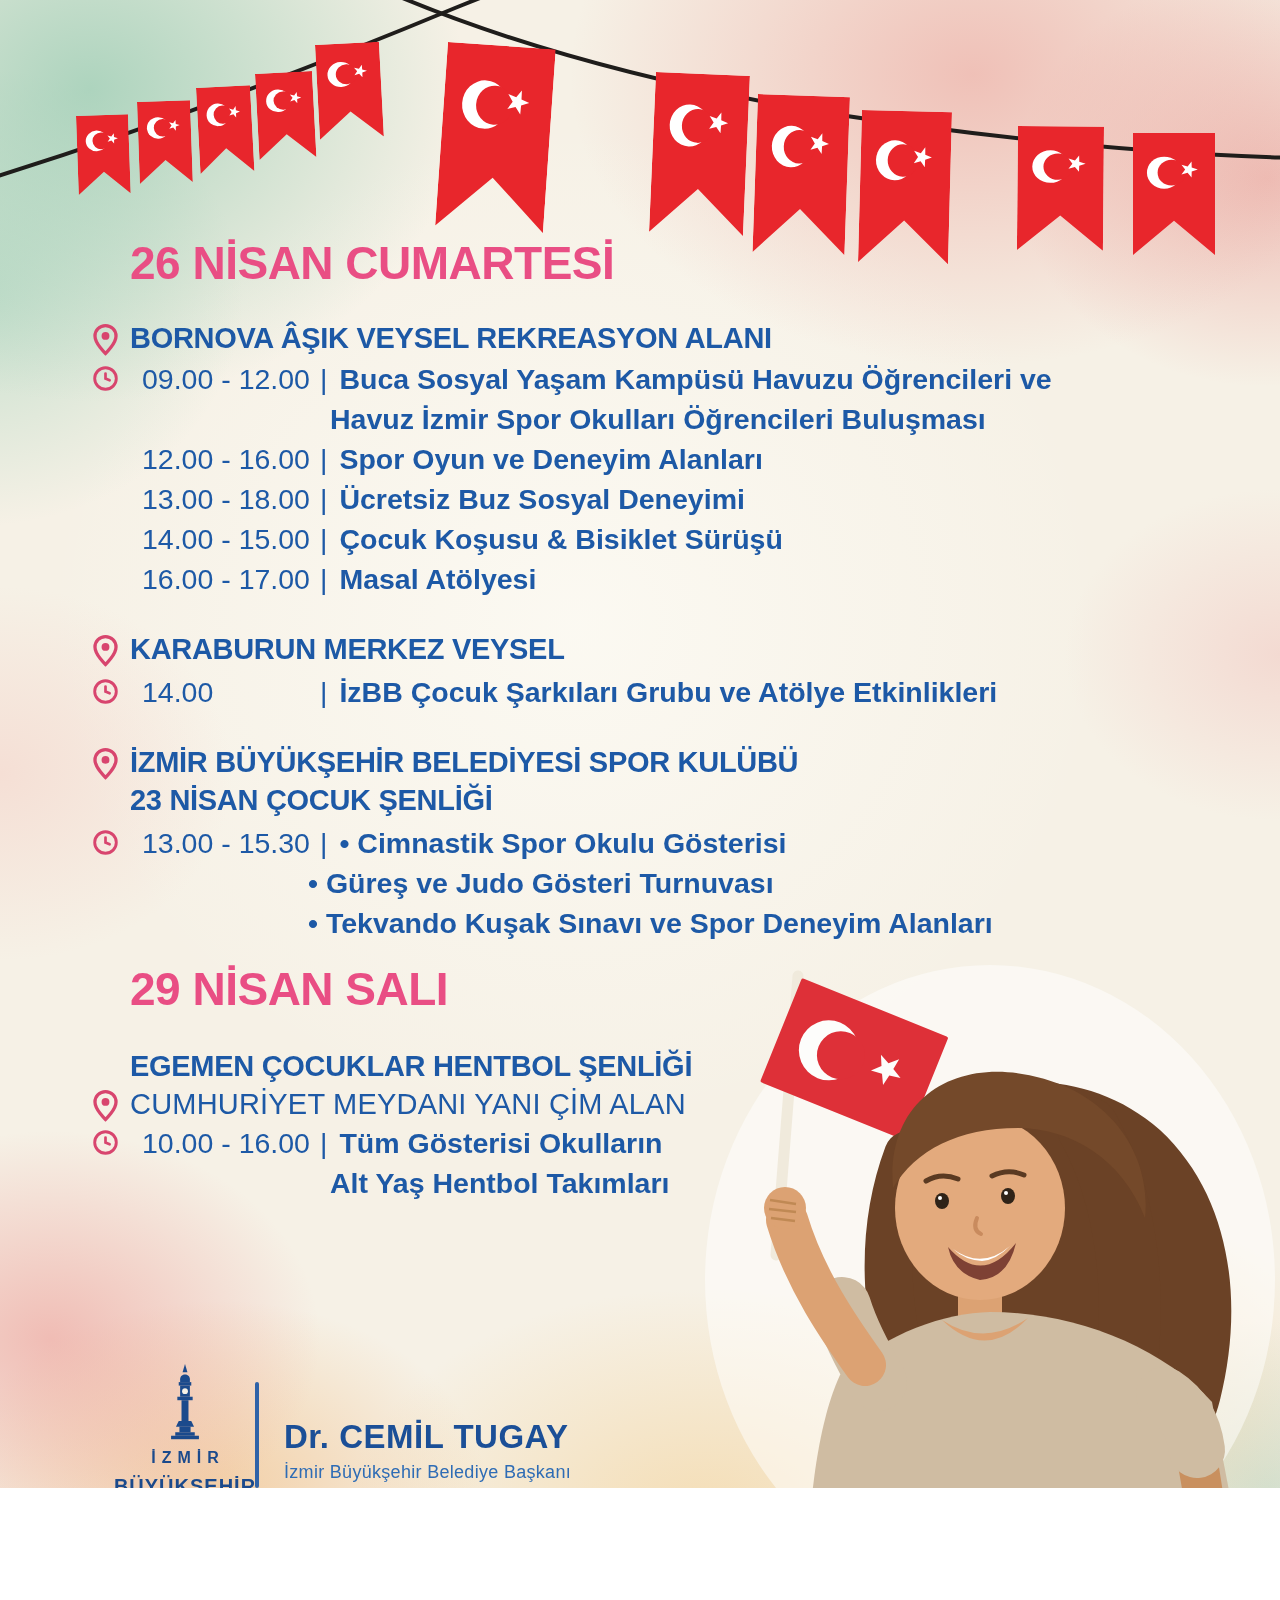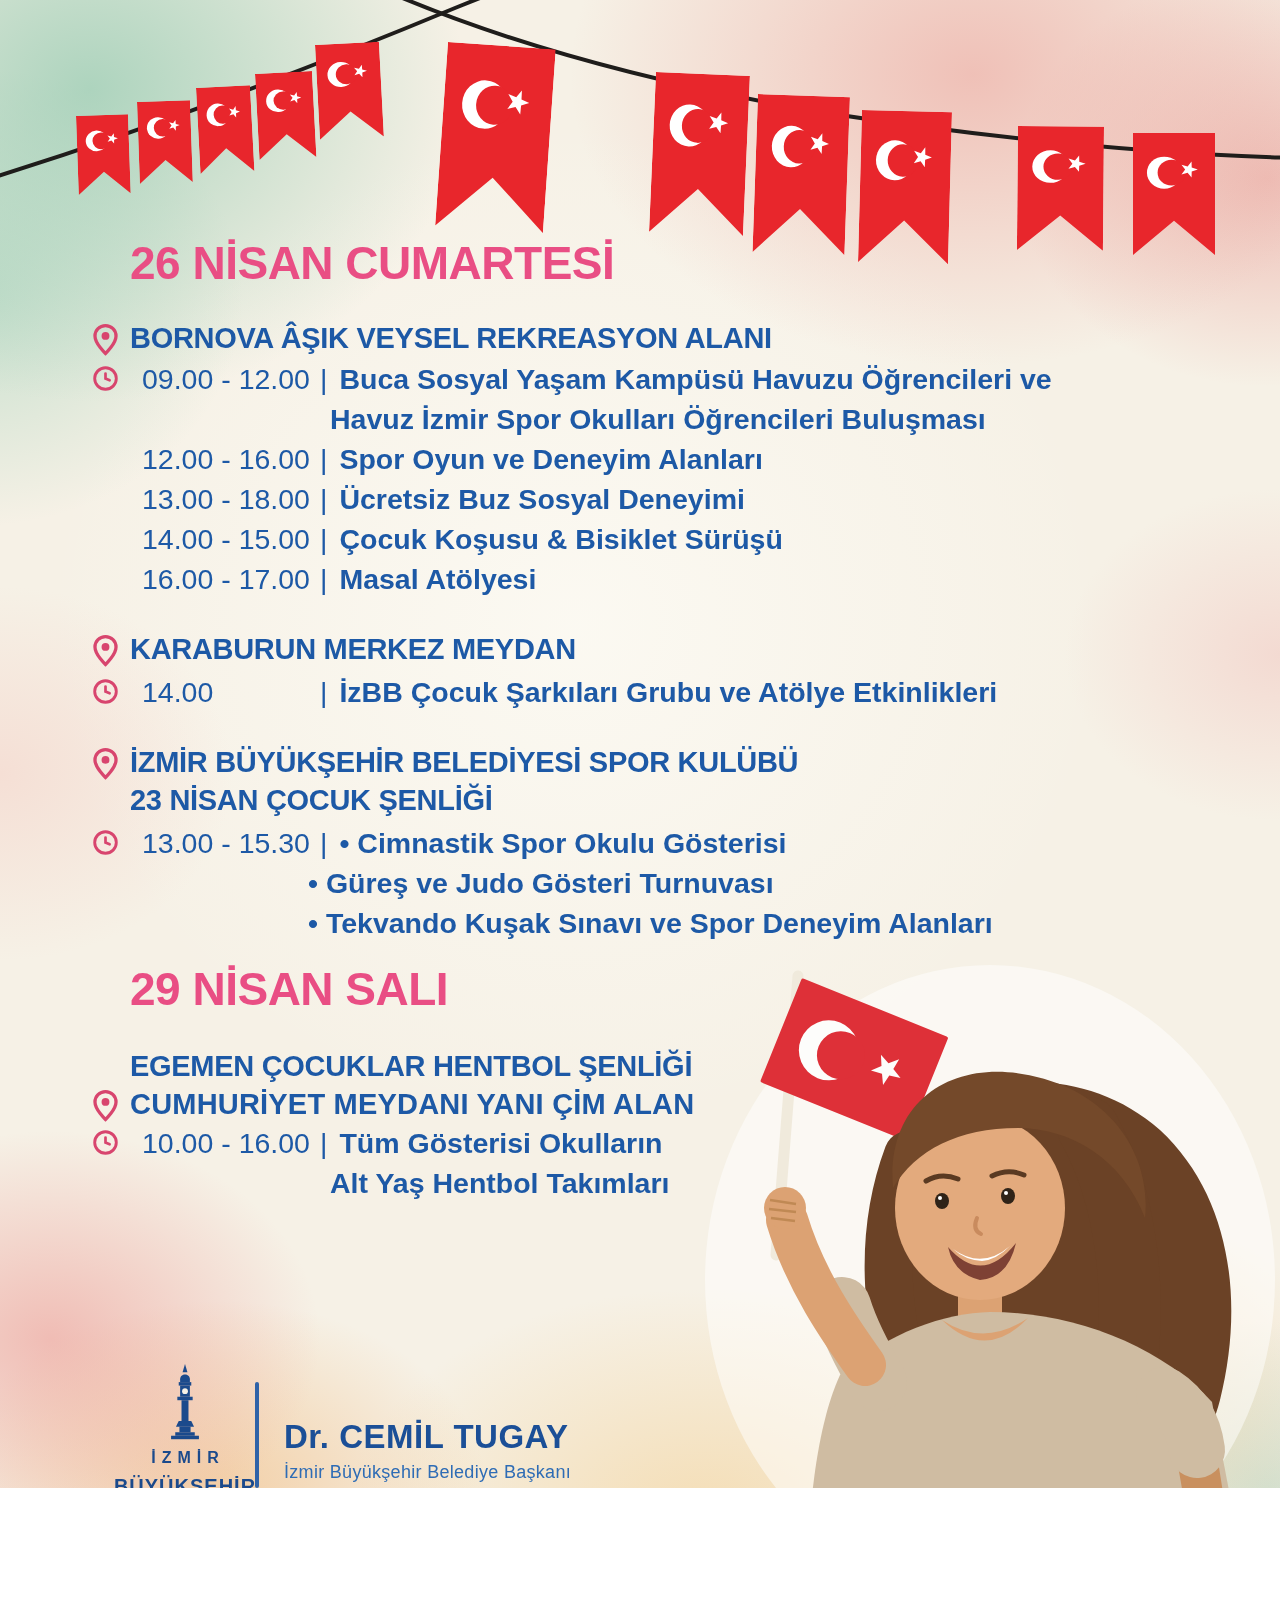--- a/index.html
+++ b/index.html
@@ -24,21 +24,21 @@
   }
   .bunting { position:absolute; top:0; left:0; pointer-events:none; }
   .girl { position:absolute; left:690px; top:950px; pointer-events:none; }
 
   .day-title { position:absolute; left:130px; color:#E94E84; font-size:46px; font-weight:900; letter-spacing:-0.5px; white-space:nowrap; }
 
   .venue { position:absolute; left:92px; display:flex; align-items:flex-start; color:#1D59A6; white-space:nowrap; }
   .venue .icn { width:38px; flex:0 0 38px; padding-top:1px; }
   .vname  { font-size:29px; font-weight:800; letter-spacing:-0.3px; }
   .vname2 { position:absolute; left:130px; color:#1D59A6; font-size:29px; font-weight:800; letter-spacing:-0.3px; white-space:nowrap; }
-  .medium { font-weight:bold; letter-spacing:0.2px; }
+  .medium { font-weight:normal; letter-spacing:0.2px; }
 
   .srow { position:absolute; left:92px; display:flex; color:#1D59A6; font-size:28.5px; white-space:nowrap; }
   .srow .icn { width:38px; flex:0 0 38px; padding-top:2px; }
   .srow .tm  { flex:0 0 178px; font-weight:500;margin-left:12px; }
   .srow .bd  { font-weight:700; }
   .srow .sep { font-weight:400; padding-right:12px; }
   .cont { position:absolute; left:330px; color:#1D59A6; font-size:28.5px; font-weight:700; white-space:nowrap; }
   .cont.b { left:308px; }
 
   .footer-logo { position:absolute; left:95px; top:1364px; width:180px; text-align:center; color:#1B4A8C; }
@@ -157,21 +157,21 @@
     <span class="bd"><span class="sep">|</span><span>Masal Atölyesi</span></span>
   </div>
 
   <div class="venue" style="top:633px">
     <span class="icn">
       <svg width="27" height="33" viewBox="0 0 26 32">
           <path d="M13,2.5 C7.2,2.5 2.8,7 2.8,12.6 C2.8,20 13,29.5 13,29.5 C13,29.5 23.2,20 23.2,12.6 C23.2,7 18.8,2.5 13,2.5 Z" fill="none" stroke="#D8456E" stroke-width="3.2"></path>
           <circle cx="13" cy="12.5" r="3.8" fill="#D8456E"></circle>
         </svg>
     </span>
-    <span class="vname">KARABURUN MERKEZ MEYDAN</span>
+    <span class="vname">KARABURUN MERKEZ VEYSEL</span>
   </div>
   <div class="srow" style="top:676px">
     <span class="icn">
       <svg width="27" height="27" viewBox="0 0 30 30">
           <circle cx="15" cy="15" r="12" fill="none" stroke="#D8456E" stroke-width="3.2"></circle>
           <path d="M15,9.5 L15,15 L19.6,17" fill="none" stroke="#D8456E" stroke-width="3" stroke-linecap="round"></path>
         </svg>
     </span>
     <span class="tm">14.00</span>
     <span class="bd"><span class="sep">|</span><span>İzBB Çocuk Şarkıları Grubu ve Atölye Etkinlikleri</span></span>

